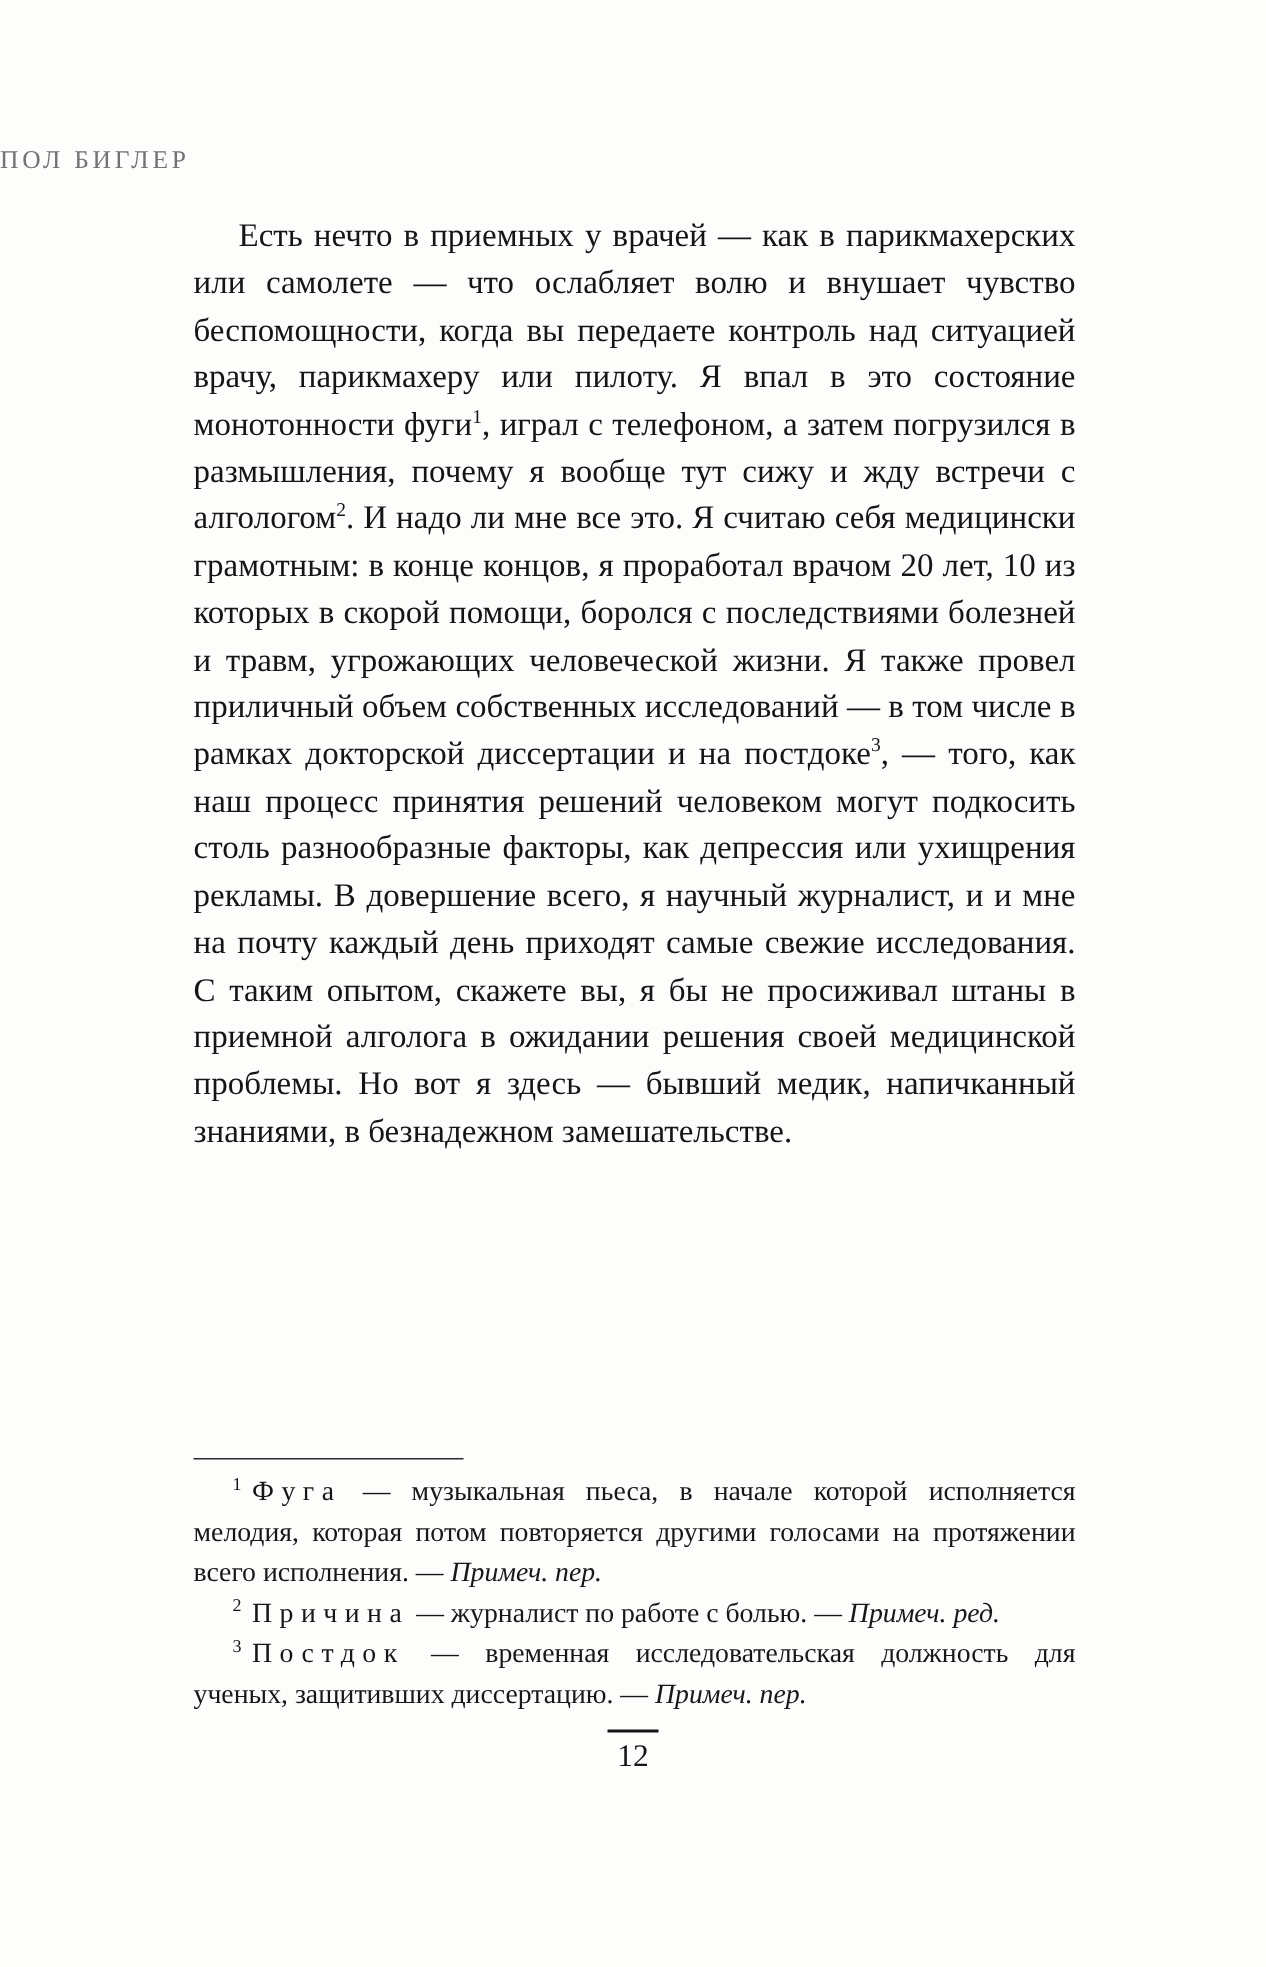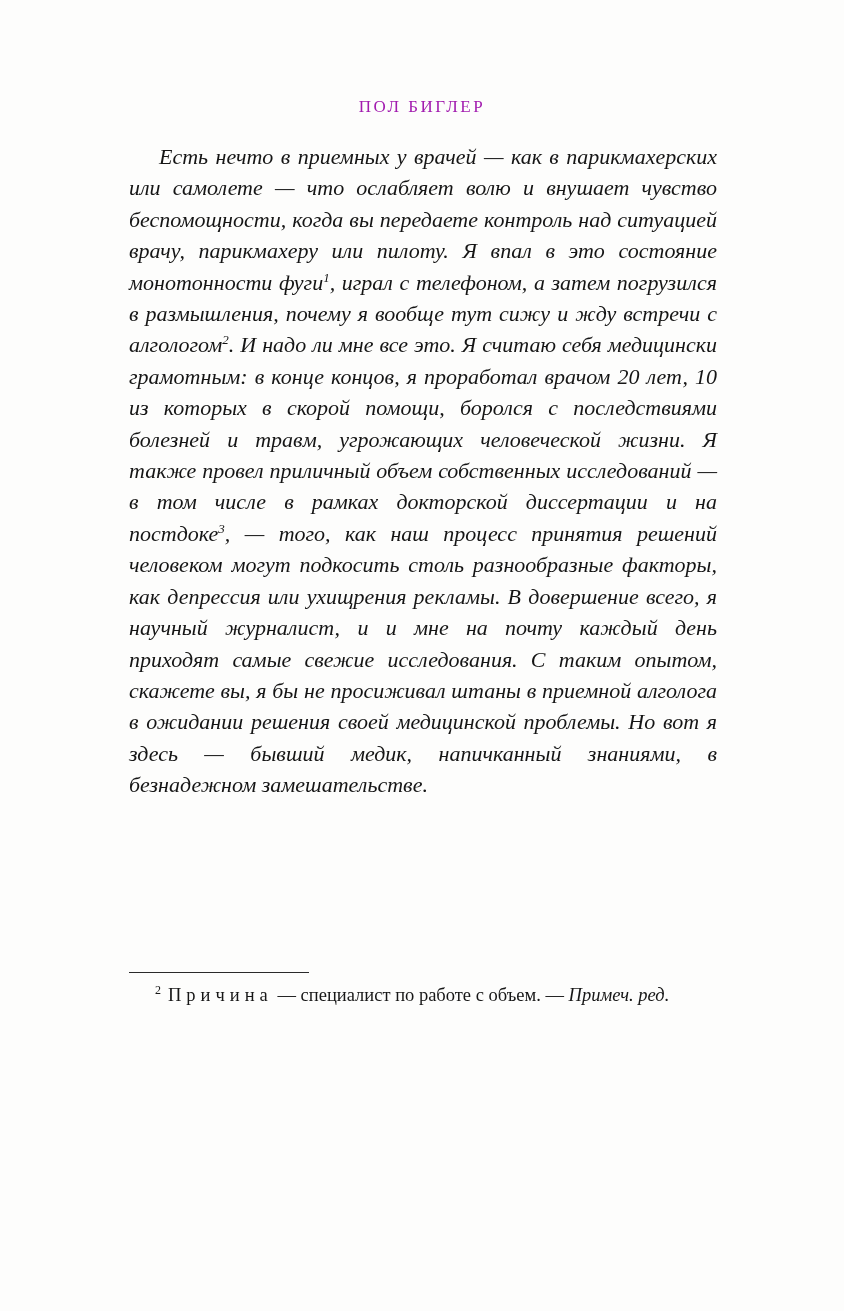--- a/index.html
+++ b/index.html
@@ -15,37 +15,37 @@
   .page {
     position: absolute;
     inset: 0;
     background: #fdfdfc;
   }
   .running-header {
     position: absolute;
     top: 97px;
     left: 0;
     width: 100%;
-    text-align: center;
+    text-align: left;
     font-size: 17px;
     letter-spacing: 2.5px;
-    color: #a21caf;
+    color: #737373;
   }
   .text-block {
     position: absolute;
     left: 129px;
     top: 141px;
     width: 588px;
     font-size: 22px;
     line-height: 31.4px;
     text-align: justify;
     color: #151515;
   }
   .para { margin: 0; }
-  .para.indent { text-indent: 30px; font-style: italic; }
+  .para.indent { text-indent: 30px; }
   .fn-ref {
     font-size: 13px;
     line-height: 0;
     vertical-align: super;
   }
   .footnotes {
     position: absolute;
     left: 129px;
     top: 972px;
     width: 588px;
@@ -94,19 +94,25 @@
     <span>ПОЛ БИГЛЕР</span>
   </header>
 
   <main class="text-block">
     <p class="para indent"><span>Есть нечто в приемных у врачей — как в парикмахерских или самолете — что ослабляет волю и внушает чувство беспомощности, когда вы передаете контроль над ситуацией врачу, парикмахеру или пилоту. Я впал в это состояние монотонности фуги</span><sup class="fn-ref">1</sup><span>, играл с телефоном, а затем погрузился в размышления, почему я вообще тут сижу и жду встречи с алгологом</span><sup class="fn-ref">2</sup><span>. И надо ли мне все это. Я считаю себя медицински грамотным: в конце концов, я проработал врачом 20 лет, 10 из которых в скорой помощи, боролся с последствиями болезней и травм, угрожающих человеческой жизни. Я также провел приличный объем собственных исследований — в том числе в рамках докторской диссертации и на постдоке</span><sup class="fn-ref">3</sup><span>, — того, как наш процесс принятия решений человеком могут подкосить столь разнообразные факторы, как депрессия или ухищрения рекламы. В довершение всего, я научный журналист, и и мне на почту каждый день приходят самые свежие исследования. С таким опытом, скажете вы, я бы не просиживал штаны в приемной алголога в ожидании решения своей медицинской проблемы. Но вот я здесь — бывший медик, напичканный знаниями, в безнадежном замешательстве.</span></p>
   </main>
 
   <section class="footnotes">
     <div class="fn-rule"></div>
 
+    <p class="footnote"><sup class="fn-marker">1</sup><span class="fn-term">Фуга</span><span> — музыкальная пьеса, в начале которой исполняется мелодия, которая потом повторяется другими голосами на протяжении всего исполнения. — </span><em class="fn-source">Примеч. пер.</em></p>
 
-    <p class="footnote"><sup class="fn-marker">2</sup><span class="fn-term">Причина</span><span> — специалист по работе с объем. — </span><em class="fn-source">Примеч. ред.</em></p>
+    <p class="footnote"><sup class="fn-marker">2</sup><span class="fn-term">Причина</span><span> — журналист по работе с болью. — </span><em class="fn-source">Примеч. ред.</em></p>
 
+    <p class="footnote"><sup class="fn-marker">3</sup><span class="fn-term">Постдок</span><span> — временная исследовательская должность для ученых, защитивших диссертацию. — </span><em class="fn-source">Примеч. пер.</em></p>
   </section>
 
+  <footer class="page-number-block">
+    <div class="pn-rule"></div>
+    <div class="page-number">12</div>
+  </footer>
 
 </div>
 
 </body></html>

